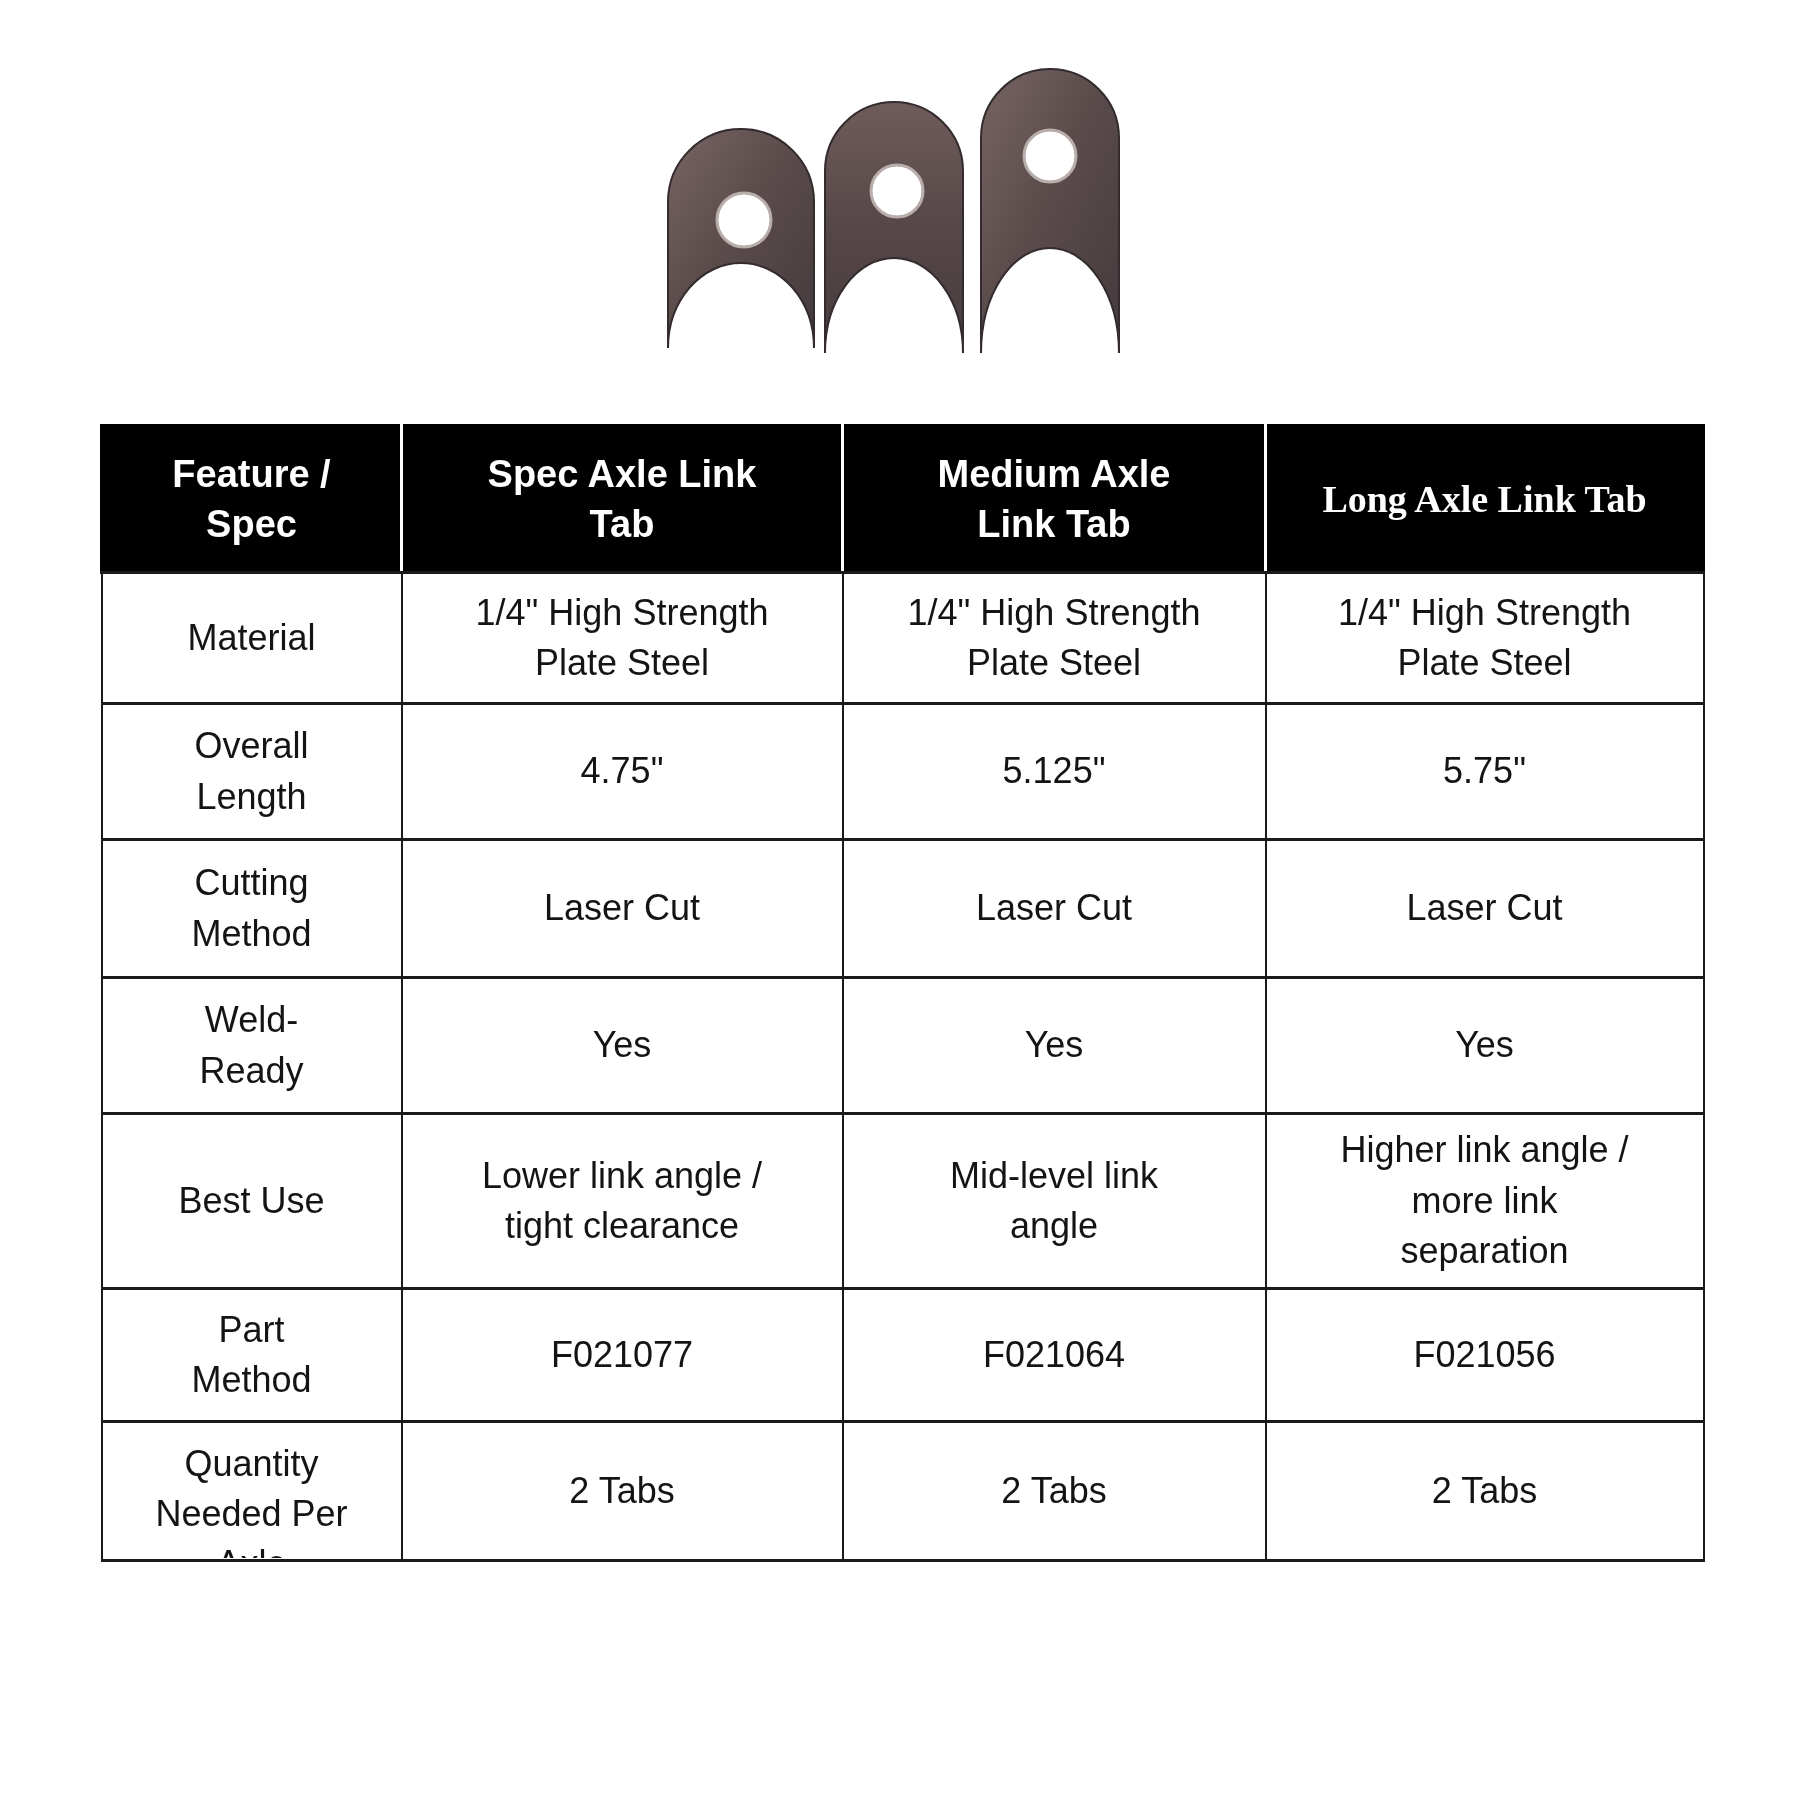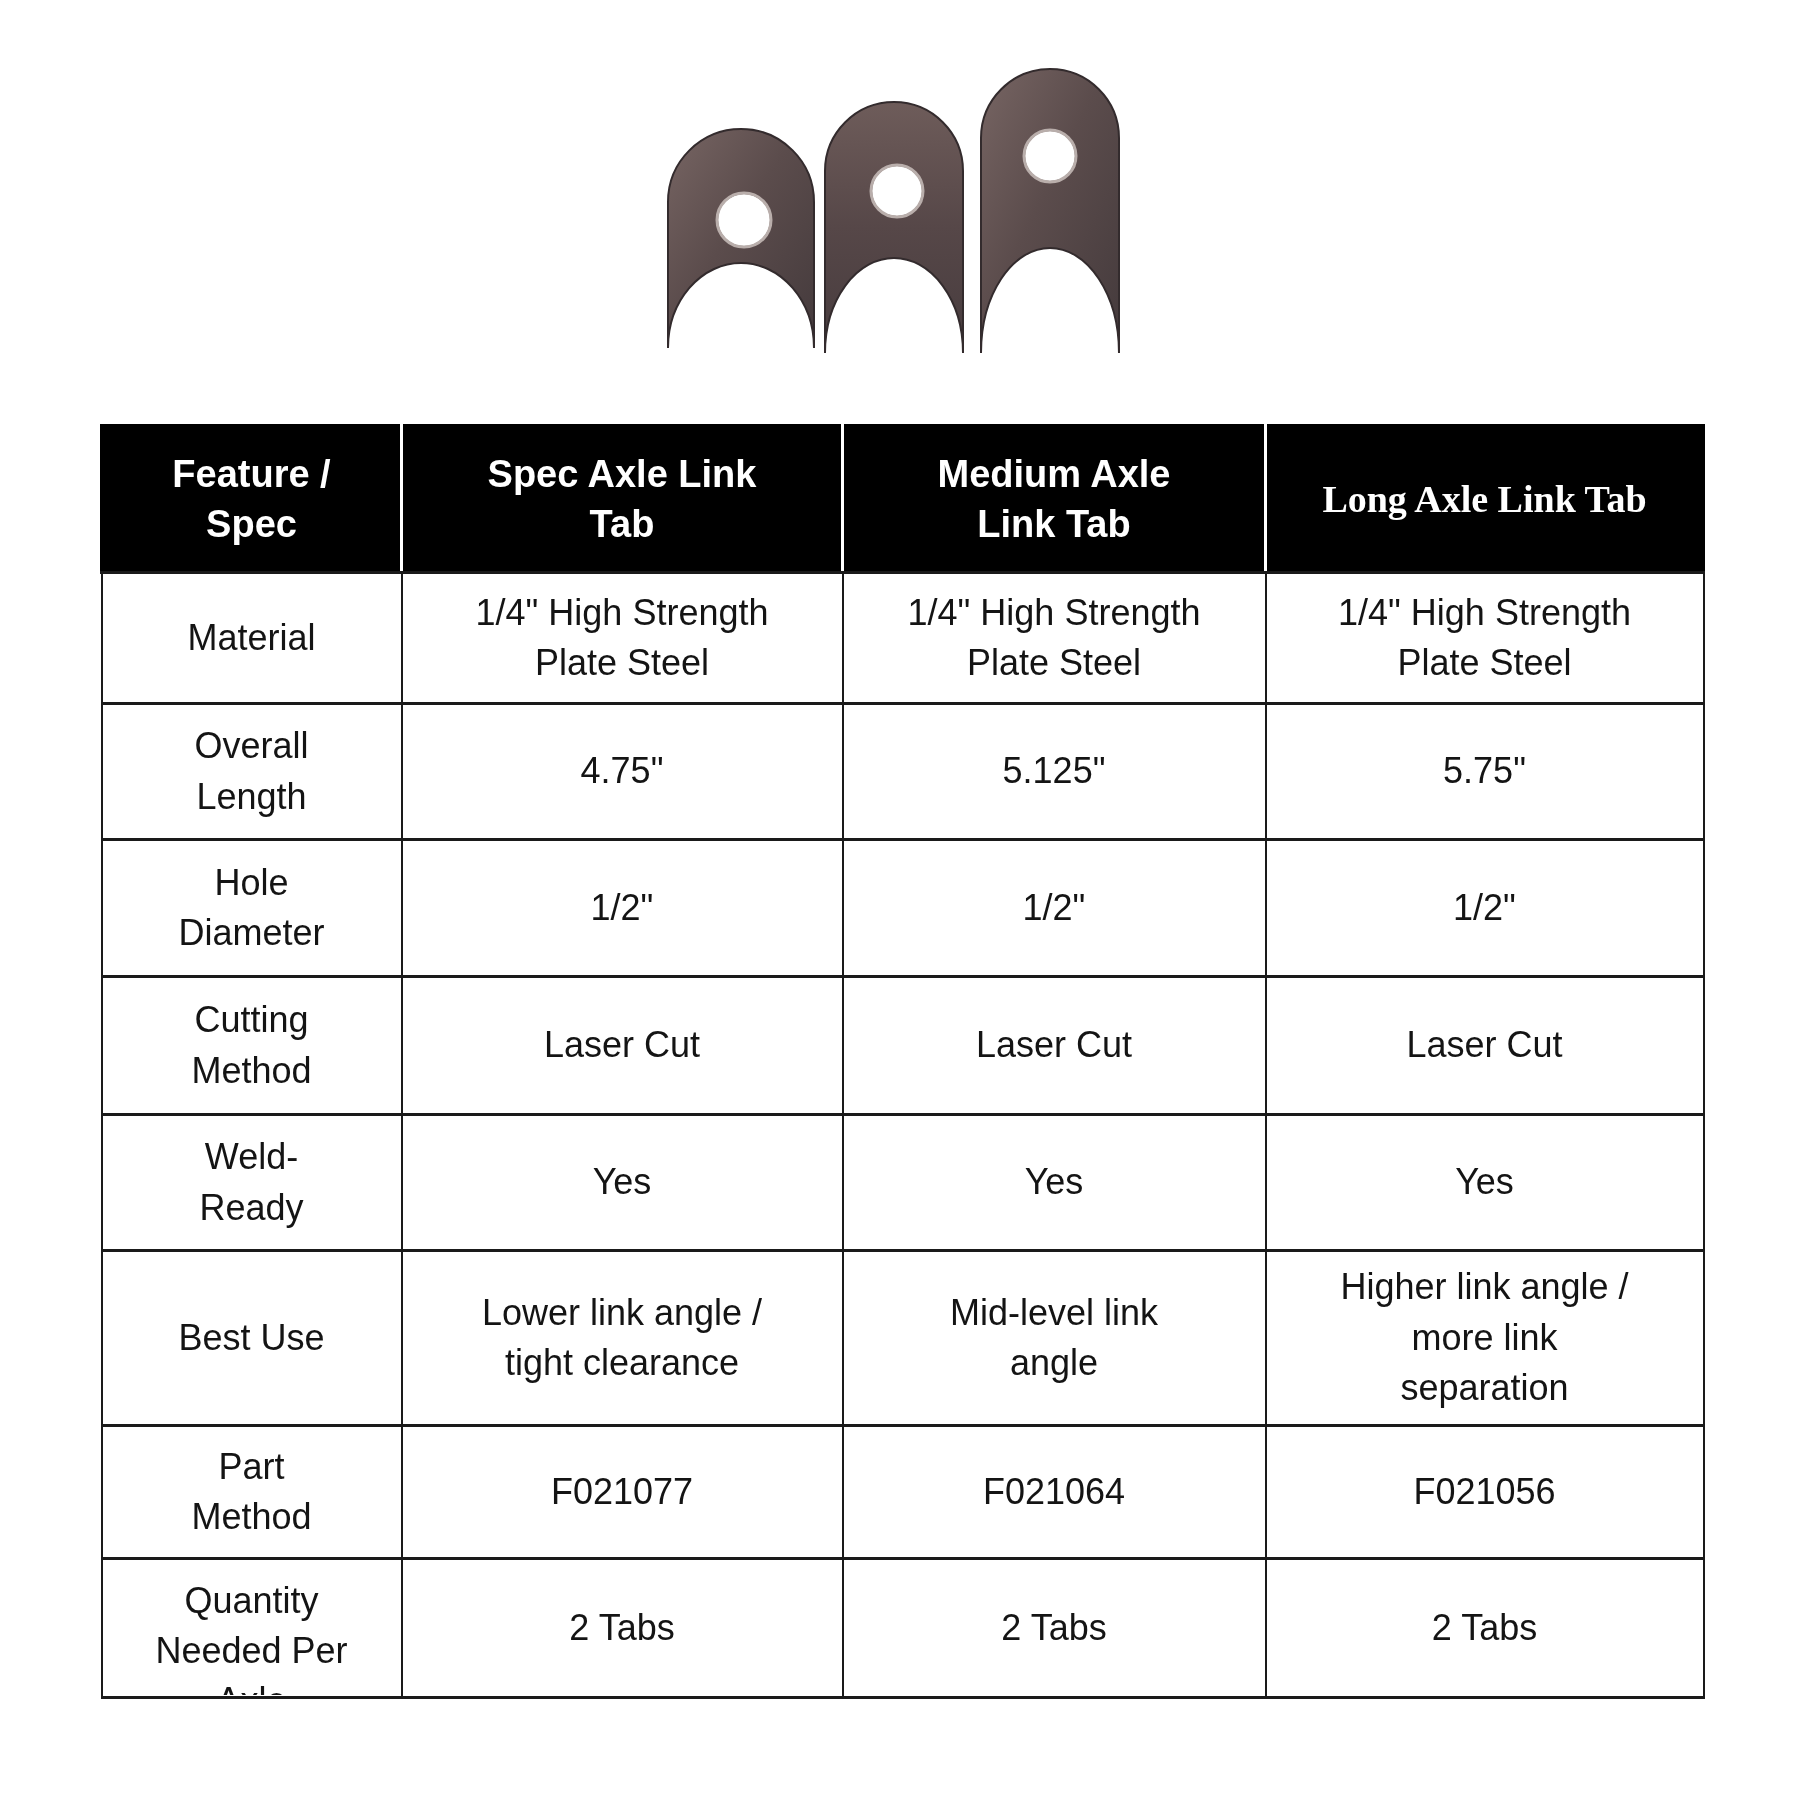--- a/index.html
+++ b/index.html
@@ -176,35 +176,20 @@
             <div class="cellbox">4.75"</div>
           </td>
       <td>
             <div class="cellbox">5.125"</div>
           </td>
       <td>
             <div class="cellbox">5.75"</div>
           </td>
     </tr>
 
-    <tr class="h-hole" style="height:137px">
-      <td>
-            <div class="cellbox">Hole
-Diameter</div>
-          </td>
-      <td>
-            <div class="cellbox">1/2"</div>
-          </td>
-      <td>
-            <div class="cellbox">1/2"</div>
-          </td>
-      <td>
-            <div class="cellbox">1/2"</div>
-          </td>
-    </tr>
 
     <tr class="h-cut" style="height:103px">
       <td>
             <div class="cellbox">Cutting
 Method</div>
           </td>
       <td>
             <div class="cellbox">Laser Cut</div>
           </td>
       <td>

